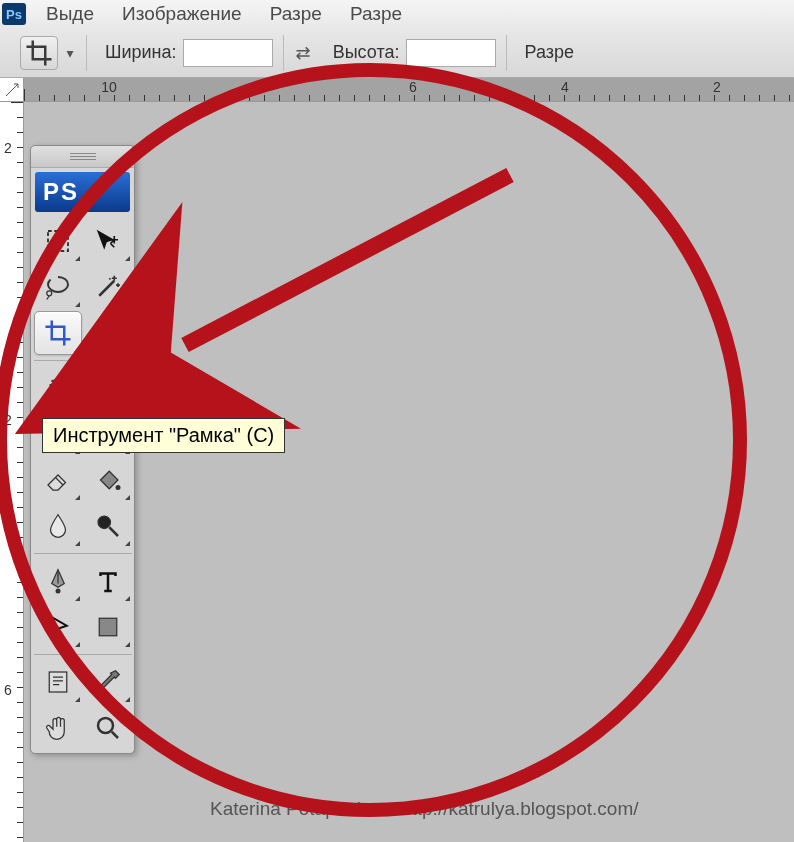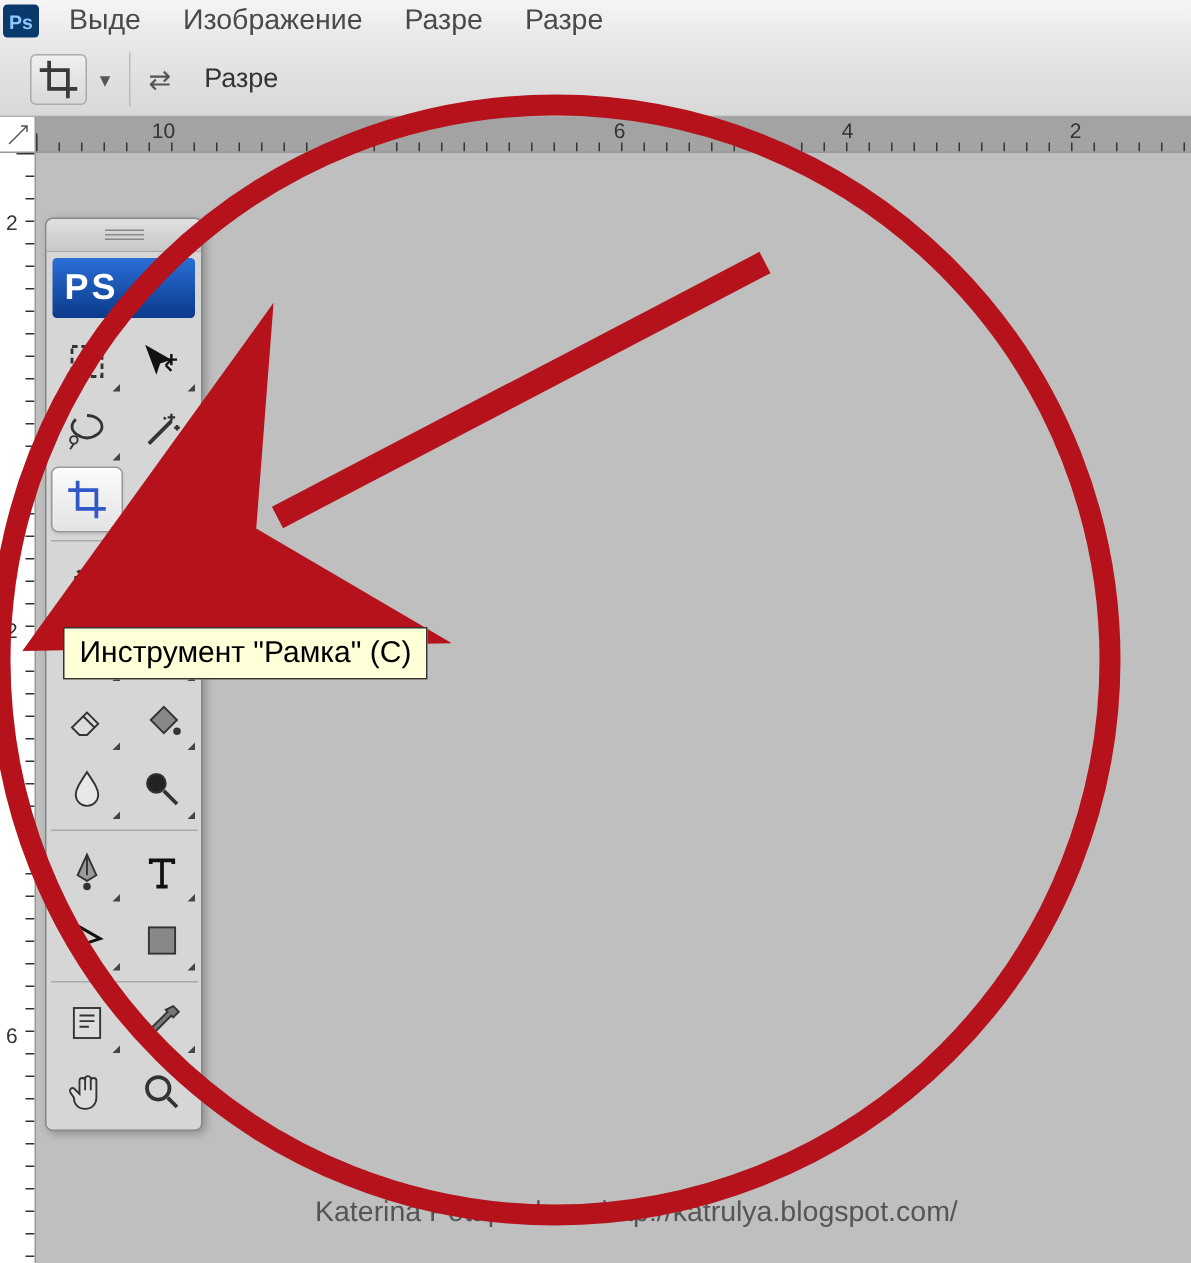--- a/index.html
+++ b/index.html
@@ -254,22 +254,30 @@
 
 <div class="options-bar">
   <div class="opt-group">
     <div class="crop-btn">
       <svg class="icon" viewBox="0 0 24 24">
           <path d="M6 2v16h16v-2H8V2H6zM2 6v2h14v14h2V6H2z" fill="#3a3a3a"></path>
         </svg>
     </div>
     <div class="dropdown-arrow">▾</div>
   </div>
+  <div class="opt-group">
+    <span class="opt-label">Ширина:</span>
+    <input class="opt-input" value="" style="">
+  </div>
   <div class="opt-group" style="border:none;padding:0 4px;">
     <span style="font-size:18px;color:#555;">⇄</span>
+  </div>
+  <div class="opt-group">
+    <span class="opt-label">Высота:</span>
+    <input class="opt-input" value="" style="">
   </div>
   <div class="opt-group" style="border:none;">
     <span class="opt-label">Разре</span>
   </div>
 </div>
 
 <div class="ruler-corner">
   <svg width="14" height="14" viewBox="0 0 14 14">
       <path d="M1 13 L13 1 M9 1h4v4" stroke="#555" fill="none" stroke-width="1"></path>
     </svg>

